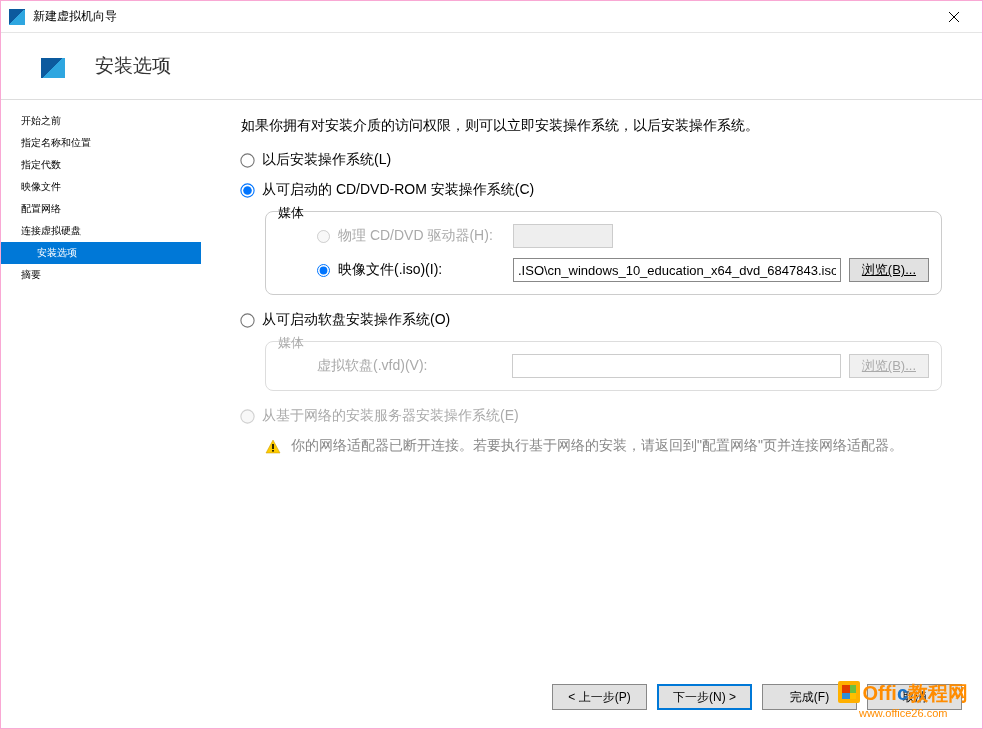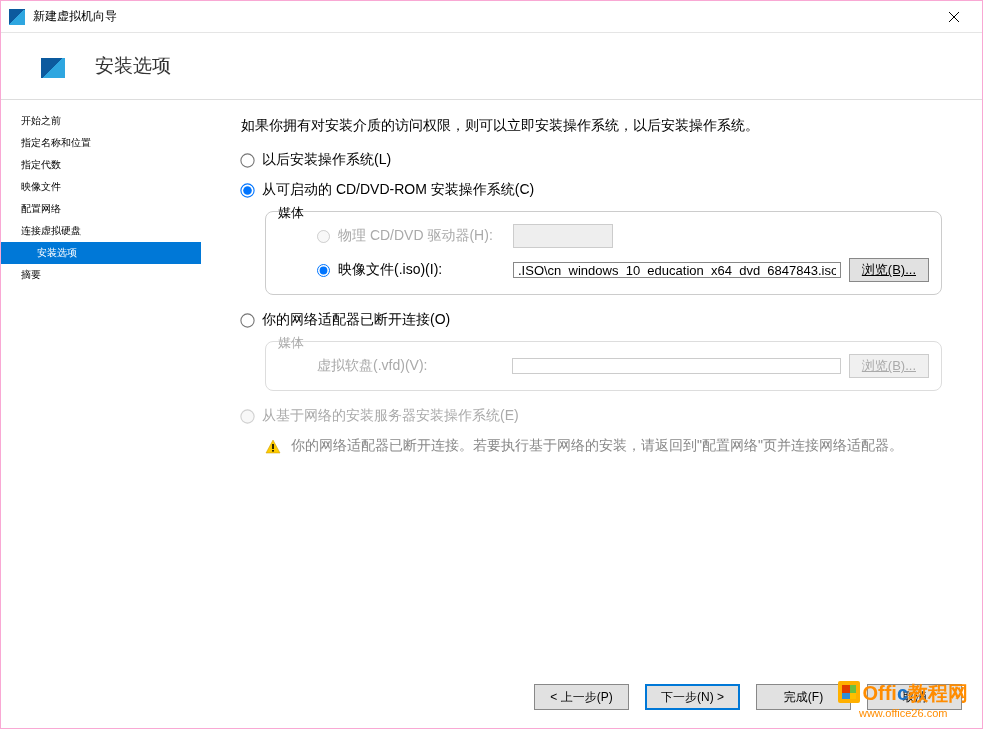--- a/index.html
+++ b/index.html
@@ -26,27 +26,27 @@
     .fieldset { margin-left: 24px; margin-bottom: 16px; border: 1px solid #ccc; border-radius: 8px; padding: 12px 12px 12px 16px; background: #fff; }
     .fieldset.disabled { border-color: #ddd; }
     .fieldset-legend { font-size: 13px; padding: 0 4px; background:#fff; position:relative; top:-20px; left:-8px; height:0; display:block; width:fit-content; }
     .fieldset.disabled .fieldset-legend { color: #aaa; }
     .field-row { display: flex; align-items: center; margin-bottom: 10px; margin-left: 35px; }
     .field-row:last-child { margin-bottom: 0; }
     .field-row input[type=radio] { margin-right: 8px; }
     .field-label { width: 175px; font-size: 14px; }
     .field-label.disabled { color: #aaa; }
     .combo { width: 100px; height: 24px; border: 1px solid #ccc; background: #eee; }
-    .text-input { flex: 1; height: 16px; border: 1px solid #888; padding: 0 4px; font-size: 13px; background: #fff; min-width: 0; }
+    .text-input { flex: 1; height: 24px; border: 1px solid #888; padding: 0 4px; font-size: 13px; background: #fff; min-width: 0; }
     .text-input:disabled { background: #fff; border-color: #ccc; }
     .browse-btn { margin-left: 8px; height: 24px; padding: 0 12px; border: 1px solid #888; background: #e1e1e1; font-size: 13px; cursor: pointer; text-decoration: underline; }
     .browse-btn:disabled { color: #aaa; border-color: #ccc; background: #f0f0f0; cursor: default; }
     .warning-row { display: flex; align-items: flex-start; margin-left: 24px; margin-top: 6px; font-size: 14px; color: #888; }
     .warn-icon { width: 16px; height: 16px; margin-right: 10px; flex-shrink: 0; margin-top:2px; }
-    .footer { padding: 12px 20px 18px; display: flex; justify-content: flex-end; gap: 16px; border-top: 0; align-items:center; }
+    .footer { padding: 12px 20px 18px; display: flex; justify-content: flex-end; gap: 10px; border-top: 0; align-items:center; }
     .footer-btn { height: 26px; min-width: 95px; padding: 0 12px; border: 1px solid #888; background: #e1e1e1; font-size: 12px; cursor: pointer; }
     .footer-btn.primary { border: 2px solid #0078d7; }
     .watermark { position: absolute; right: 15px; bottom: 10px; font-family: Arial; pointer-events: none; }
     .watermark .wm-title { font-size: 20px; font-weight: bold; color: #ff8c00; letter-spacing:0; }
     .watermark .wm-title .b { color: #1a73c8; }
     .watermark .wm-url { font-size: 11px; color: #ff8c00; text-align: center; }
     .wm-logo { display:inline-block; width:22px; height:22px; background:#ffb000; position:relative; margin-right:2px; vertical-align:-3px; border-radius:2px;}
     .wm-logo::after{content:""; position:absolute; top:4px; left:4px; width:8px; height:8px; background:#e03c00; box-shadow: 6px 0 #6cbf3f, 0 6px #2f8fd8, 6px 6px #ffc000;}
     .window-wrap { position: relative; width: 983px; height: 729px; }
   </style>
@@ -107,21 +107,21 @@
         <div class="field-row">
           <input type="radio" name="cdmedia" checked="" style="">
           <span class="field-label">映像文件(.iso)(I):</span>
           <input type="text" class="text-input" value=".ISO\cn_windows_10_education_x64_dvd_6847843.iso" style="">
           <button class="browse-btn">浏览(B)...</button>
         </div>
       </div>
 
       <label class="radio-row">
         <input type="radio" name="install" style="">
-        <span>你的网络适配器已断开连接(O)</span>
+        <span>从可启动软盘安装操作系统(O)</span>
       </label>
 
       <div class="fieldset disabled">
         <div class="fieldset-legend">媒体</div>
         <div class="field-row">
           <span class="field-label disabled" style="width:195px;">虚拟软盘(.vfd)(V):</span>
           <input type="text" class="text-input" disabled="" value="" style="">
           <button class="browse-btn" disabled="">浏览(B)...</button>
         </div>
       </div>

